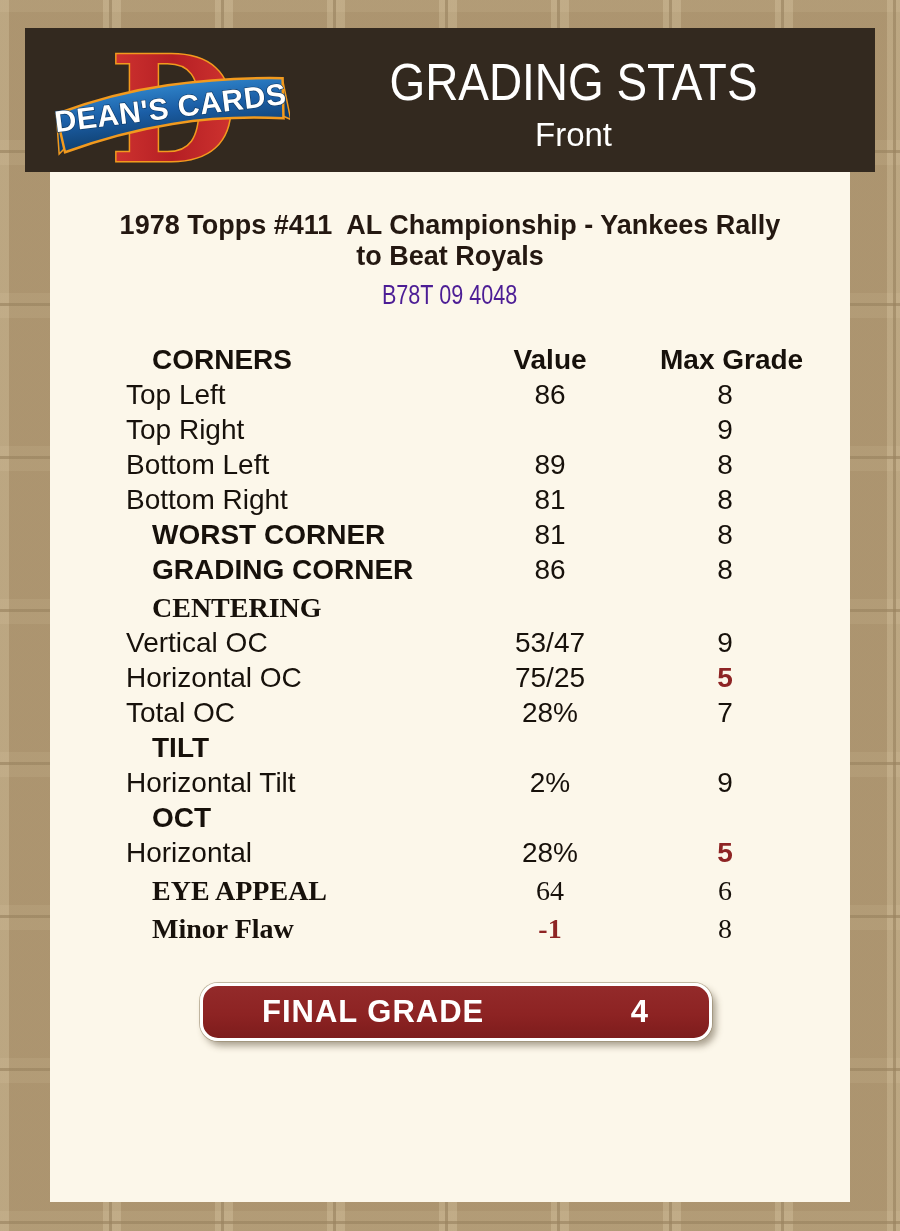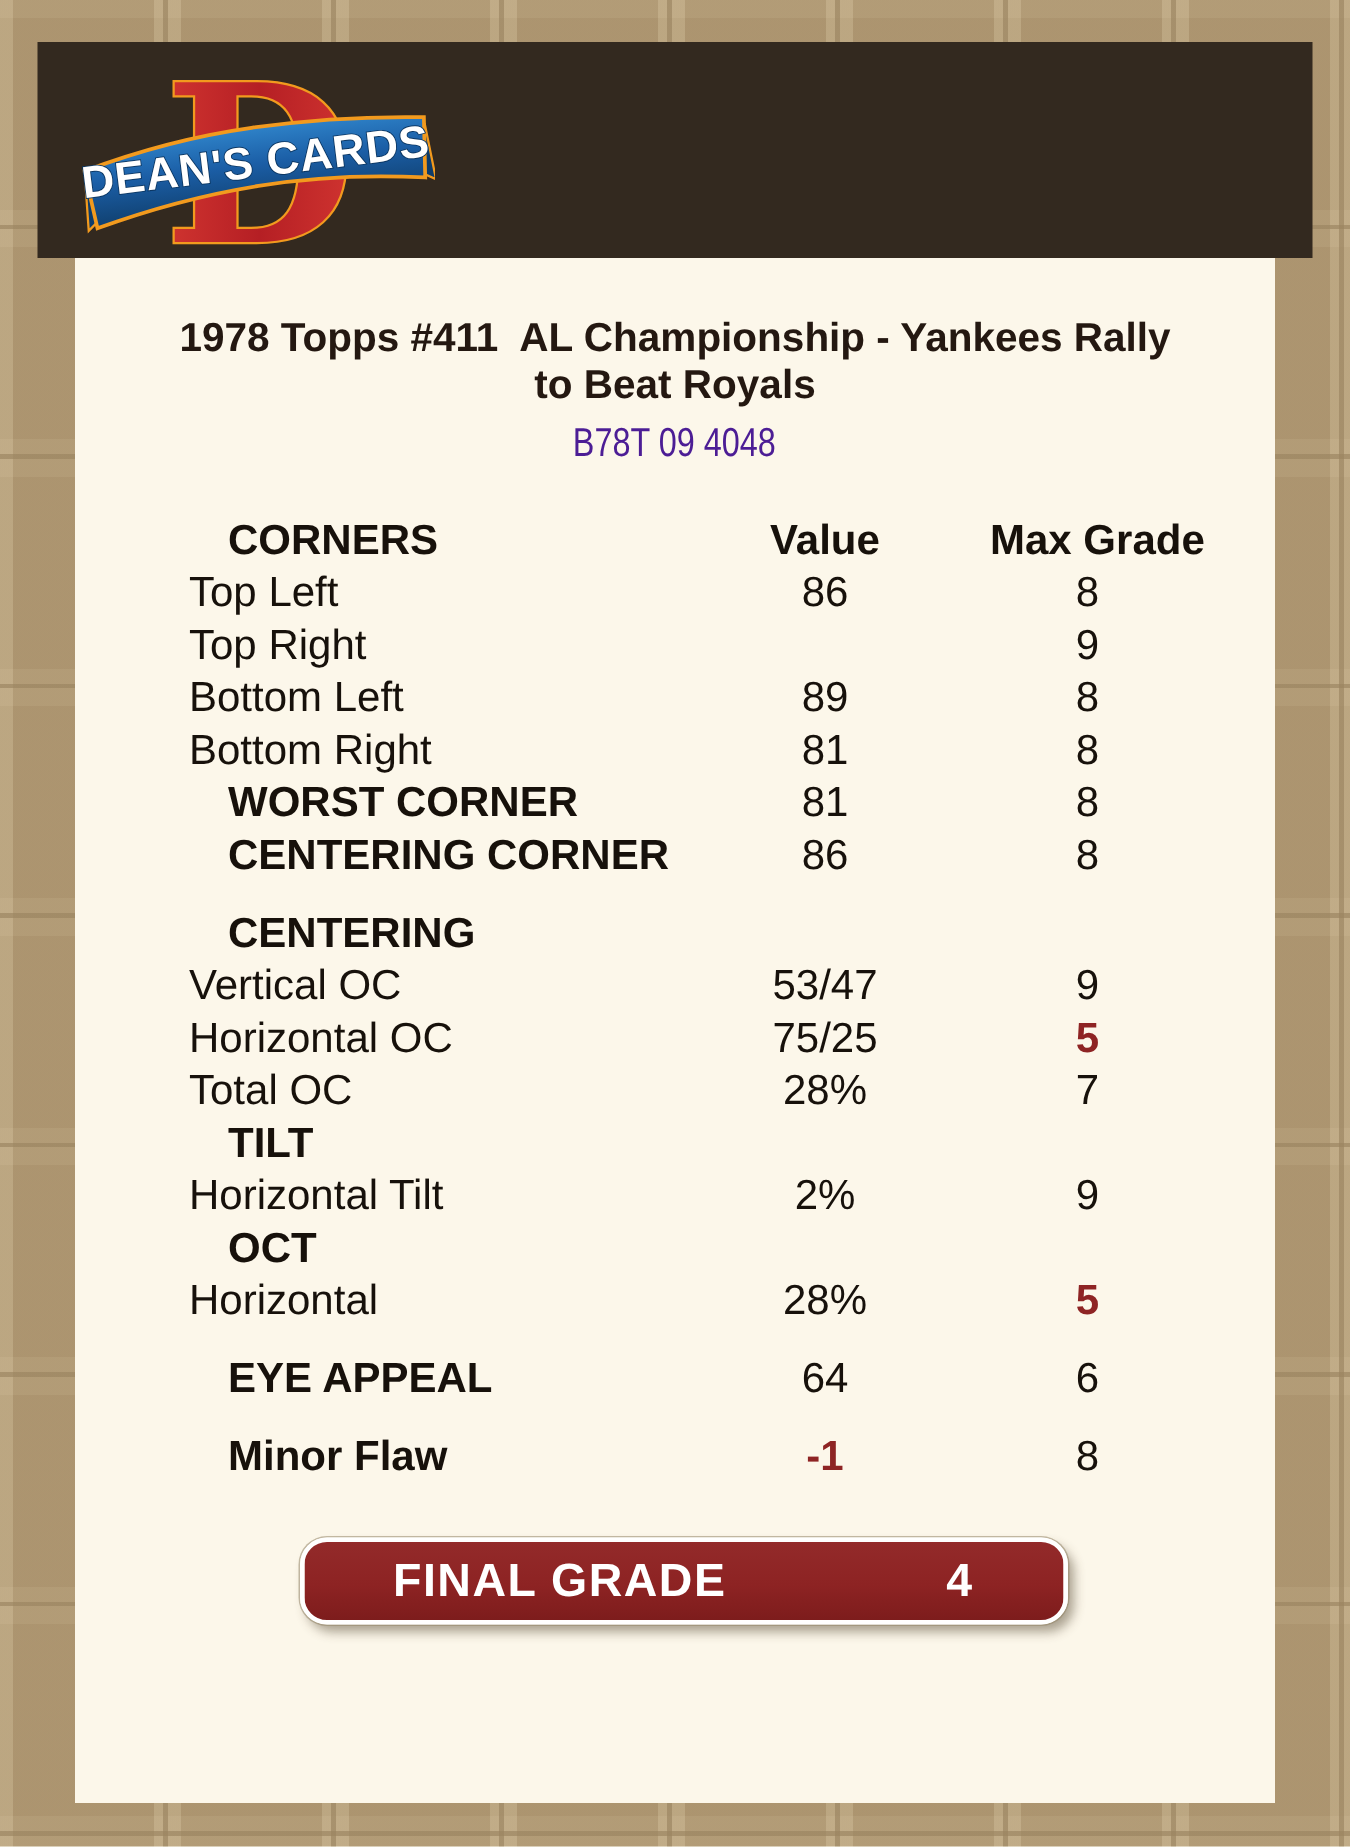--- a/index.html
+++ b/index.html
@@ -56,21 +56,21 @@
   .serial span{display:inline-block;transform:scaleX(.80);transform-origin:center;}
   .stats{margin-top:32px;}
   .trow{display:flex;height:35px;line-height:35px;font-size:28px;color:var(--ink);}
   .c-label{width:390px;padding-left:102px;text-align:left;white-space:nowrap;}
   .c-value{width:220px;text-align:center;white-space:nowrap;}
   .c-max{width:130px;text-align:center;white-space:nowrap;}
   .r-ind .c-label{padding-left:76px;}
   .r-sec .c-label,.r-head .c-label,.r-head .c-value,.r-head .c-max{font-weight:700;}
   .red-max .c-max{color:var(--red);font-weight:700;}
   .red-val .c-value{color:var(--red);font-weight:700;}
-  .gap{margin-top:17px;}
+  .gap{margin-top:3px;font-family:Liberation Serif, serif;}
   .r-size .c-value{position:relative;left:-57px;}
   .final-btn{
     position:relative;margin:37px 0 0 150px;width:512px;height:58px;
     background:linear-gradient(180deg,#932a2a 0%,#8d2323 55%,#7d1c1c 100%);
     border:3px solid #ffffff;border-radius:18px;
     box-shadow:0 0 0 1px rgba(150,135,105,.55), 4px 5px 7px rgba(70,58,36,.45);
     display:flex;align-items:center;justify-content:space-between;
     padding:0 60px 0 59px;cursor:pointer;
   }
   .final-btn span{
@@ -99,20 +99,24 @@
       </defs>
       <text x="120" y="121" text-anchor="middle" font-family="'DejaVu Serif',serif" font-weight="bold" font-size="146" fill="url(#dGrad)" stroke="#f29a1e" stroke-width="3" paint-order="stroke">D</text>
       <g transform="rotate(-7 118 73)">
         <path d="M4 62 L12 92 L2 100 Z" fill="#0d3c6b" stroke="#f29a1e" stroke-width="1.5"></path>
         <path d="M233 56 L226 88 L236 94 Z" fill="#0d3c6b" stroke="#f29a1e" stroke-width="1.5"></path>
         <path d="M4 60 Q62 46 118 45 Q176 44 233 52 L229 92 Q172 82 118 84 Q64 86 8 99 Z" fill="url(#ribbonGrad)" stroke="#f29a1e" stroke-width="2.5"></path>
         <text x="118" y="78" text-anchor="middle" font-family="'Liberation Sans',sans-serif" font-weight="bold" font-size="30" fill="#ffffff" stroke="#0c3763" stroke-width="1.2" paint-order="stroke" letter-spacing="0.5">DEAN'S CARDS</text>
       </g>
     </svg>
 
+    <div class="hdr-text">
+      <div><span class="hdr-title">GRADING STATS</span></div>
+      <div class="hdr-sub">Front</div>
+    </div>
   </div>
 
   <div class="content">
 
     <div class="card-title">
       <div>1978 Topps #411  AL Championship - Yankees Rally</div>
       <div>to Beat Royals</div>
     </div>
 
     <div class="serial">
@@ -151,21 +155,21 @@
         <span class="c-max">8</span>
       </div>
 
       <div class="trow r-sec">
         <span class="c-label">WORST CORNER</span>
         <span class="c-value">81</span>
         <span class="c-max">8</span>
       </div>
 
       <div class="trow r-sec">
-        <span class="c-label">CENTERING CORNER</span>
+        <span class="c-label">GRADING CORNER</span>
         <span class="c-value">86</span>
         <span class="c-max">8</span>
       </div>
 
       <div class="trow r-sec gap">
         <span class="c-label">CENTERING</span>
         <span class="c-value"></span>
         <span class="c-max"></span>
       </div>
 

